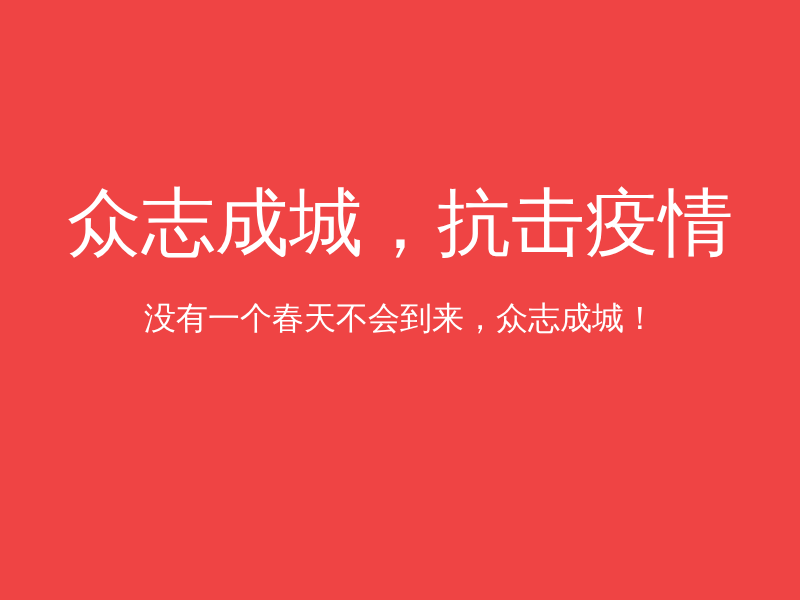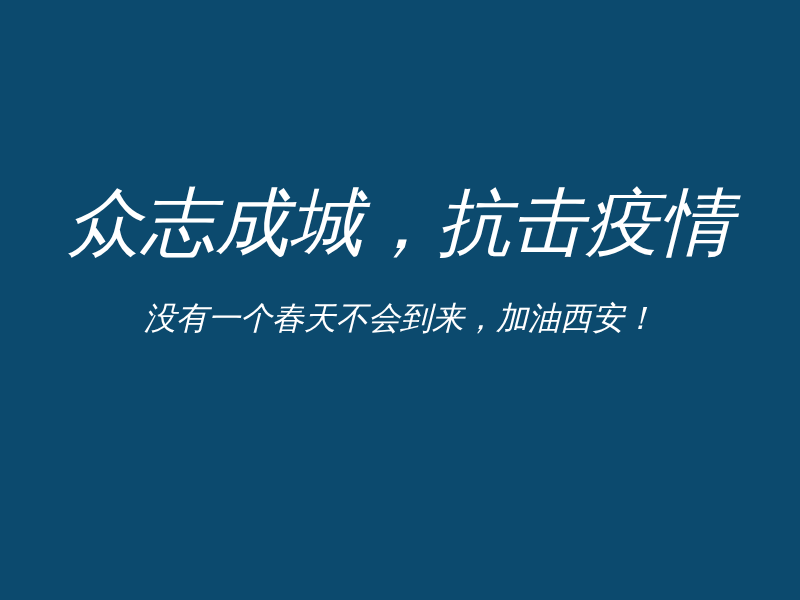--- a/index.html
+++ b/index.html
@@ -56,23 +56,23 @@
     color: #ffffff;
     letter-spacing: 0px;
     white-space: nowrap;
     text-align: center;
     padding: 0;
   }
 </style>
 </head>
 <body>
 
-<div id="poster" style="background: #0c4a6e; font-style: italic;">
+<div id="poster" style="background: #ef4444;">
 
   <div id="slogan-block">
 
     <div id="headline" style="color: rgb(255, 255, 255);">众志成城，抗击疫情</div>
 
-    <div id="subtitle" style="color: rgb(255, 255, 255);">没有一个春天不会到来，加油西安！</div>
+    <div id="subtitle" style="color: rgb(255, 255, 255);">没有一个春天不会到来，众志成城！</div>
 
   </div>
 
 </div>
 
 </body></html>

